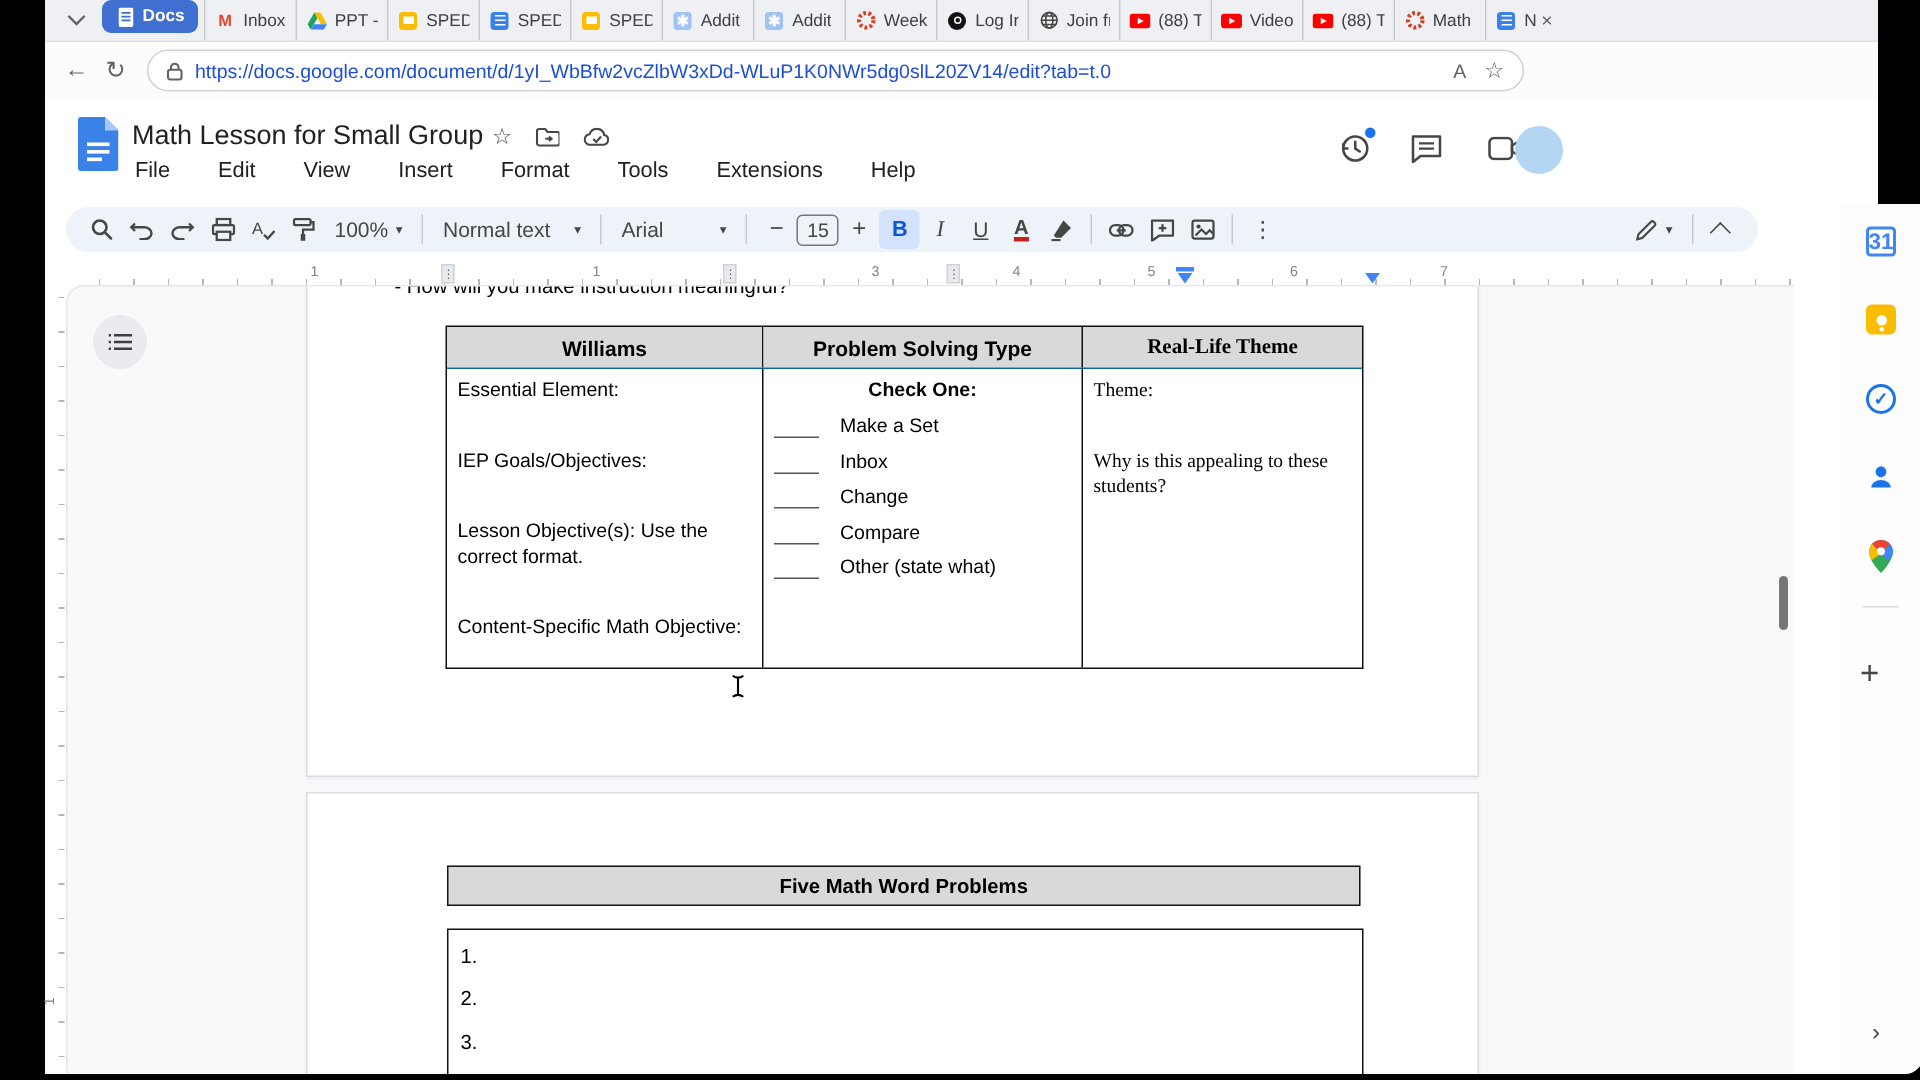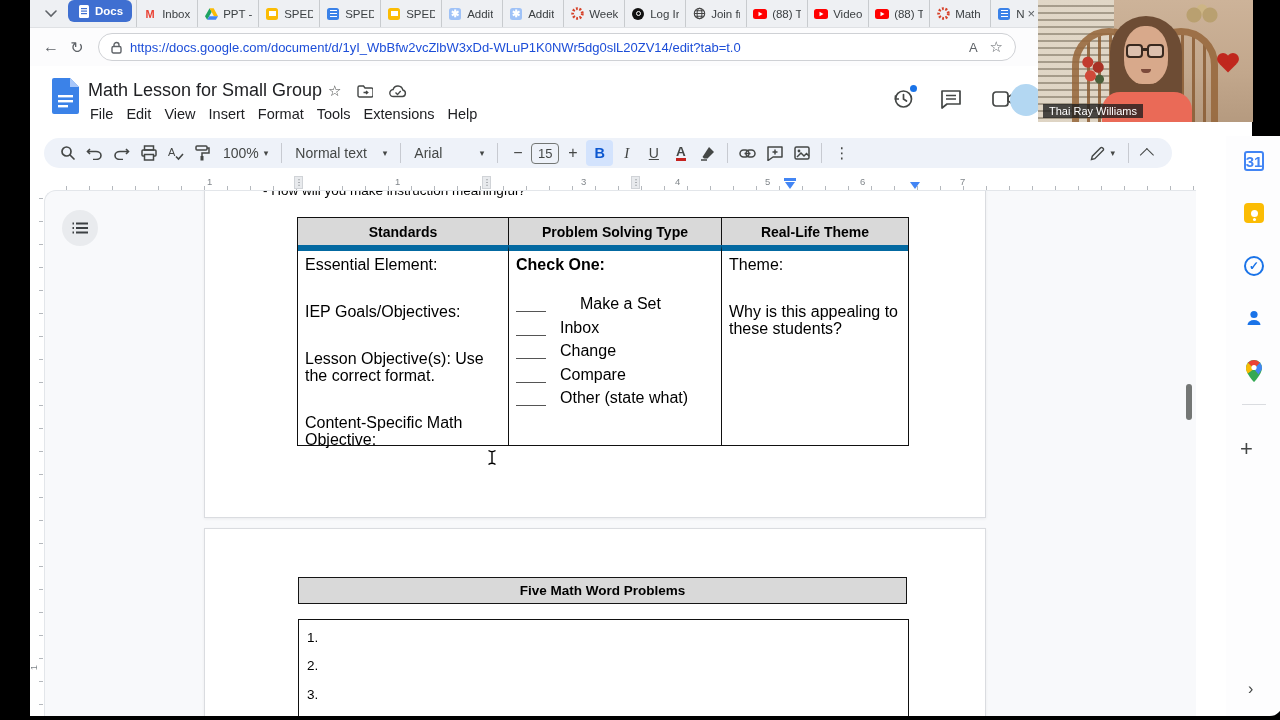--- a/index.html
+++ b/index.html
@@ -31,21 +31,21 @@
   .nav-ic { color:#5f6368; font-size:16px; width:26px; text-align:center; }
   #urlpill { position:relative; margin-left:8px; width:918px; height:28px; background:#fff; border:1px solid #cfd1d5; border-radius:14px; display:flex; align-items:center; padding:0 12px; }
   #urltext { font-size:13px; color:#1d4ed8; margin-left:8px; flex:1; overflow:hidden; white-space:nowrap; }
   .pill-right { display:flex; align-items:center; gap:12px; color:#5f6368; }
 
   
   #docshead { position:absolute; left:0; top:66px; width:100%; height:70px; background:#fff; }
   #docslogo { position:absolute; left:22px; top:12px; }
   #doctitle { position:absolute; left:58px; top:14px; font-size:18px; color:#202124; }
   .title-ics { position:absolute; left:298px; top:16px; display:flex; gap:16px; color:#444746; font-size:15px; align-items:center; }
-  #menus { position:absolute; left:60px; top:40px; display:flex; gap:13px; font-size:14.5px; color:#202124; }
+  #menus { position:absolute; left:60px; top:40px; display:flex; gap:32px; font-size:14.5px; color:#202124; }
   #head-right { position:absolute; right:222px; top:20px; display:flex; align-items:center; gap:22px; }
   .hr-ic { position:relative; width:26px; height:26px; display:flex; align-items:center; justify-content:center; }
   .blue-dot { position:absolute; right:-1px; top:-1px; width:7px; height:7px; border-radius:50%; background:#1a73e8; }
   #avatar { position:absolute; left:980px; top:18px; width:32px; height:32px; border-radius:50%; background:#b3d7f2; }
 
   
   #toolbar { position:absolute; left:14px; top:138px; width:1128px; height:30px; background:#eef2f9; border-radius:15px; display:flex; align-items:center; padding:0 10px; color:#444746; }
   .tb { width:27px; height:26px; display:flex; align-items:center; justify-content:center; border-radius:4px; flex:none; }
   .tb.hl { background:#d3e3fd; }
   .tb-txt { font-size:14px; display:flex; align-items:center; gap:5px; padding:0 7px; flex:none; }
@@ -76,28 +76,28 @@
   #canvas { position:absolute; left:14px; top:190px; width:1152px; height:526px; background:#f8f9fb; border-top:1px solid #e3e6ea; border-left:1px solid #e3e6ea; border-top-left-radius:12px; overflow:hidden; }
   #outline-btn { position:absolute; left:17px; top:19px; width:36px; height:36px; border-radius:50%; background:#e9ebee; display:flex; align-items:center; justify-content:center; }
   .page { position:absolute; left:159px; width:782px; background:#fff; border:1px solid #dadce0; box-shadow:0 1px 3px rgba(0,0,0,.06); }
   #page1 { top:-10px; height:337px; }
   #page2 { top:337px; height:400px; }
   #clipline { position:absolute; left:218px; top:-8px; font-size:13.5px; color:#000; }
 
   #doc-table { position:absolute; left:252px; top:26px; width:612px; border:1.4px solid #111; }
   .trow { display:flex; }
   .hcell { background:#d9d9d9; border-right:1px solid #111; height:27px; display:flex; align-items:center; justify-content:center; font-weight:bold; font-size:14px; }
-  .bcell { border-right:1px solid #111; border-top:6px solid #0369a1; height:200px; padding:5px 7px; font-size:16px; line-height:17px; }
-  .w1{ width:211px; } .w2{ width:213px; } .w3{ width:186px; }
-  .hcell:last-child,.bcell:last-child{ border-right:none; }
+  .bcell { border-right:1px solid #111; border-top:1px solid #0369a1; height:200px; padding:5px 7px; font-size:13px; line-height:17px; }
+  .w1{ width:211px; } .w2{ width:213px;text-align:center; } .w3{ width:186px; }
+  .hcell:last-child,.bcell:last-child{ border-right:none;font-family:Liberation Serif, serif; }
   .mt30 { margin-top:30px; }
   .ckttl { font-weight:bold; }
   .opt { display:flex; align-items:flex-end; margin-top:6.5px; height:17px; }
   .opt .blank { width:30px; border-bottom:1.3px solid #555; margin-right:14px; }
-  .opt:first-of-type { margin-top:22px;gap:20px; }
+  .opt:first-of-type { margin-top:7px; }
 
   #cursor { position:absolute; left:442px; top:258px; }
 
   .secbar { position:absolute; left:93px; width:609px; height:27px; background:#d9d9d9; border:1.4px solid #151515; display:flex; align-items:center; justify-content:center; font-weight:bold; font-size:13.5px; }
   #probbox { position:absolute; left:93px; top:90px; width:611px; height:300px; border:1.5px solid #111; padding:4px 0 0 8px; font-size:13.5px; line-height:28.4px; }
 
   #doc-scrollthumb { position:absolute; left:1141px; top:193px; width:6px; height:36px; border-radius:3px; background:#747775; }
 
   
   #sidepanel { position:absolute; left:1196px; top:136px; width:56px; height:580px; background:#fdfdfe; border-bottom-right-radius:12px; }
@@ -491,21 +491,21 @@
           <div>2.</div>
           <div>3.</div>
           <div>4</div>
         </div>
       </div>
 
       <div id="clipline">-   How will you make instruction meaningful?</div>
 
       <div id="doc-table">
         <div class="trow">
-          <div class="hcell w1">Standards</div>
+          <div class="hcell w1">Williams</div>
           <div class="hcell w2">Problem Solving Type</div>
           <div class="hcell w3">Real-Life Theme</div>
         </div>
         <div class="trow">
           <div class="bcell w1">
             <p>Essential Element:</p>
             <p class="mt30">IEP Goals/Objectives:</p>
             <p class="mt30">Lesson Objective(s): Use the correct format.</p>
             <p class="mt30">Content-Specific Math Objective:</p>
           </div>
@@ -580,30 +580,13 @@
             <path d="M14 2.7L8 9l4.5 5.4C13.8 12.2 16 9.8 16 8a8 8 0 0 0-2-5.3z" fill="#4285f4"></path>
             <circle cx="8" cy="7.5" r="2.6" fill="#fff"></circle>
           </svg>
       </span>
       <span class="sp-div" style="top:268px;"></span>
       <span class="sp-plus" style="top:300px;">+</span>
       <span class="sp-chev" style="top:544px;">›</span>
     </div>
   </div>
 
-  <div id="webcam">
-    <div id="blinds"></div>
-    <div class="chair" id="chairL"></div>
-    <div class="chair" id="chairR"></div>
-    <div id="flowers"></div>
-    <div id="angel"></div>
-    <div id="heart"></div>
-    <div id="hair"></div>
-    <div id="shirt"></div>
-    <div id="face">
-      <span class="lens" id="lensL"></span>
-      <span class="lens" id="lensR"></span>
-      <span id="bridge"></span>
-      <span id="mouth"></span>
-    </div>
-    <div id="nametag">Thai Ray Williams</div>
-  </div>
 </div>
 
 </body></html>

